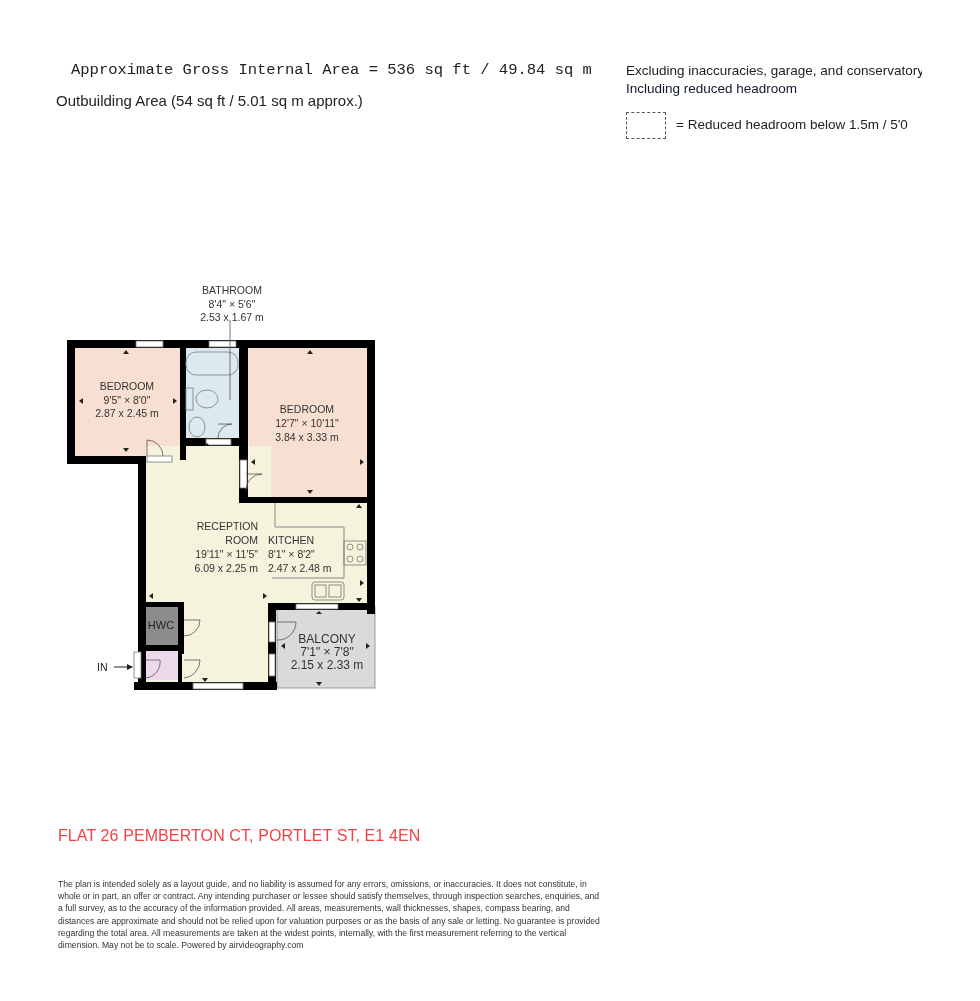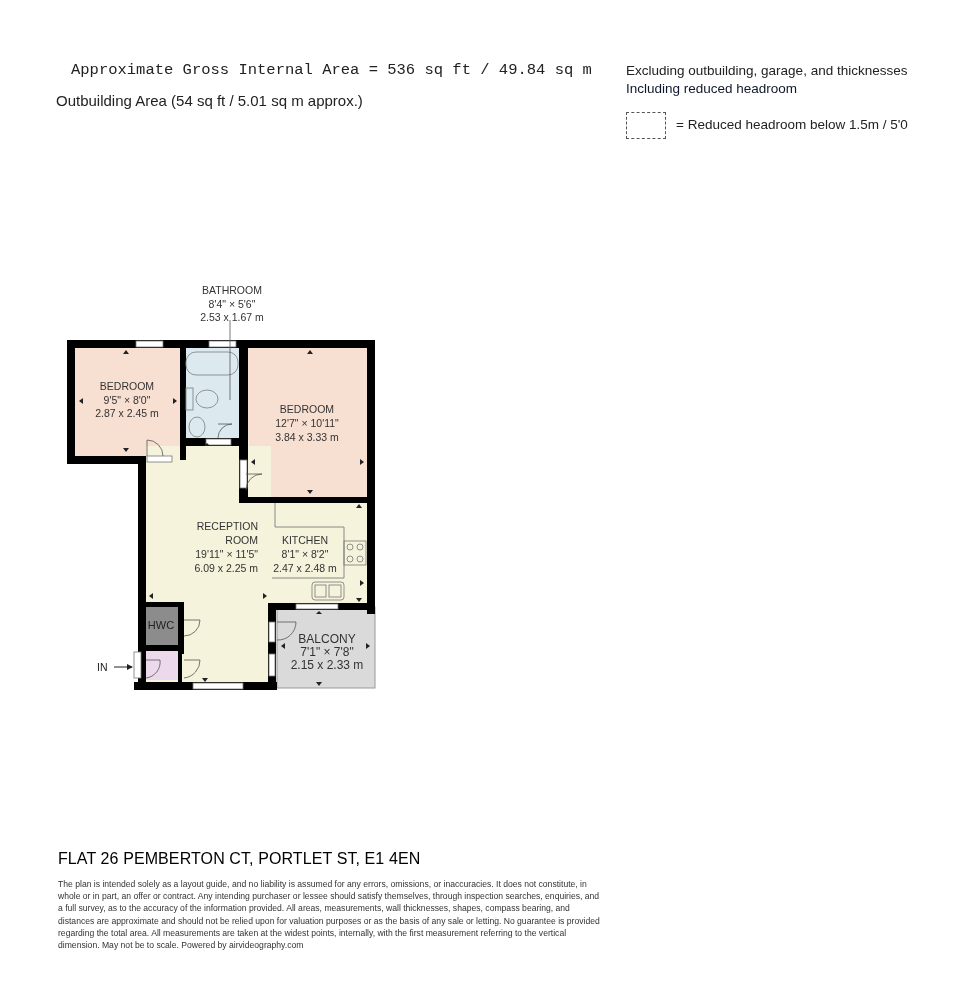--- a/index.html
+++ b/index.html
@@ -7,30 +7,30 @@
       width: 980px; height: 1001px; background: #ffffff; position: relative; overflow: hidden;
       font-family: "Liberation Sans", sans-serif; color: #222;
     }
     .abs { position: absolute; }
     .hdr-area { left: 71px; top: 61px; font-size: 15.5px; color: #222; white-space: nowrap; font-family: Liberation Mono, monospace; }
     .hdr-out { left: 56px; top: 92px; font-size: 15px; color: #222; white-space: nowrap; }
     .note1 { left: 626px; top: 63px; font-size: 13.5px; color: #222; white-space: nowrap; width: 296px; overflow: hidden; }
     .note2 { left: 626px; top: 81px; font-size: 13.5px; color: #0f172a; white-space: nowrap; }
     .legend-box { left: 626px; top: 112px; width: 40px; height: 27px; border: 1px dashed #555; box-sizing: border-box; }
     .legend-text { left: 676px; top: 117px; font-size: 13.5px; color: #222; white-space: nowrap; }
-    .address { left: 58px; top: 850px; font-size: 16px; color: #000000; letter-spacing: 0.1px; white-space: nowrap; }
+    .address { left: 58px; top: 827px; font-size: 16px; color: #ef4444; letter-spacing: 0.1px; white-space: nowrap; }
     .disclaimer { left: 58px; top: 878px; width: 545px; font-size: 8.6px; line-height: 12.2px; color: #333; }
     svg.plan { position: absolute; left: 0; top: 0; }
   </style>
 </head>
 <body>
 
 <div class="abs hdr-area">Approximate Gross Internal Area = 536 sq ft / 49.84 sq m</div>
 <div class="abs hdr-out">Outbuilding Area (54 sq ft / 5.01 sq m approx.)</div>
-<div class="abs note1">Excluding outbuilding, garage, and thicknesses</div>
+<div class="abs note1">Excluding inaccuracies, garage, and conservatory</div>
 <div class="abs note2">Including reduced headroom</div>
 <div class="abs legend-box"></div>
 <div class="abs legend-text">= Reduced headroom below 1.5m / 5'0</div>
 
 <svg class="plan" width="980" height="1001" viewBox="0 0 980 1001">
 
   <rect x="75" y="348" width="106" height="108" fill="#f7e0d2"></rect>
   <rect x="182" y="348" width="61" height="92" fill="#dceaf0"></rect>
   <rect x="247" y="348" width="121" height="150" fill="#f7e0d2"></rect>
   <rect x="146" y="446" width="125" height="238" fill="#f5f3dc"></rect>
@@ -161,21 +161,21 @@
   <div>3.84 x 3.33 m</div>
 </div>
 
 <div class="abs" style="left:152px; top:519px; width:106px; text-align:right; font-size:10.5px; line-height:14px; color:#333;">
   <div>RECEPTION</div>
   <div>ROOM</div>
   <div>19'11" × 11'5"</div>
   <div>6.09 x 2.25 m</div>
 </div>
 
-<div class="abs" style="left:268px; top:533px; width:74px; text-align:center; font-size:10.5px; line-height:14px; color:#333;">
+<div class="abs" style="left:268px; top:533px; width:74px; font-size:10.5px; line-height:14px; color:#333;">
   <div>KITCHEN</div>
   <div>8'1" × 8'2"</div>
   <div>2.47 x 2.48 m</div>
 </div>
 
 <div class="abs" style="left:282px; top:633px; width:90px; text-align:center; font-size:12px; line-height:13px; color:#333;">
   <div>BALCONY</div>
   <div>7'1" × 7'8"</div>
   <div>2.15 x 2.33 m</div>
 </div>

